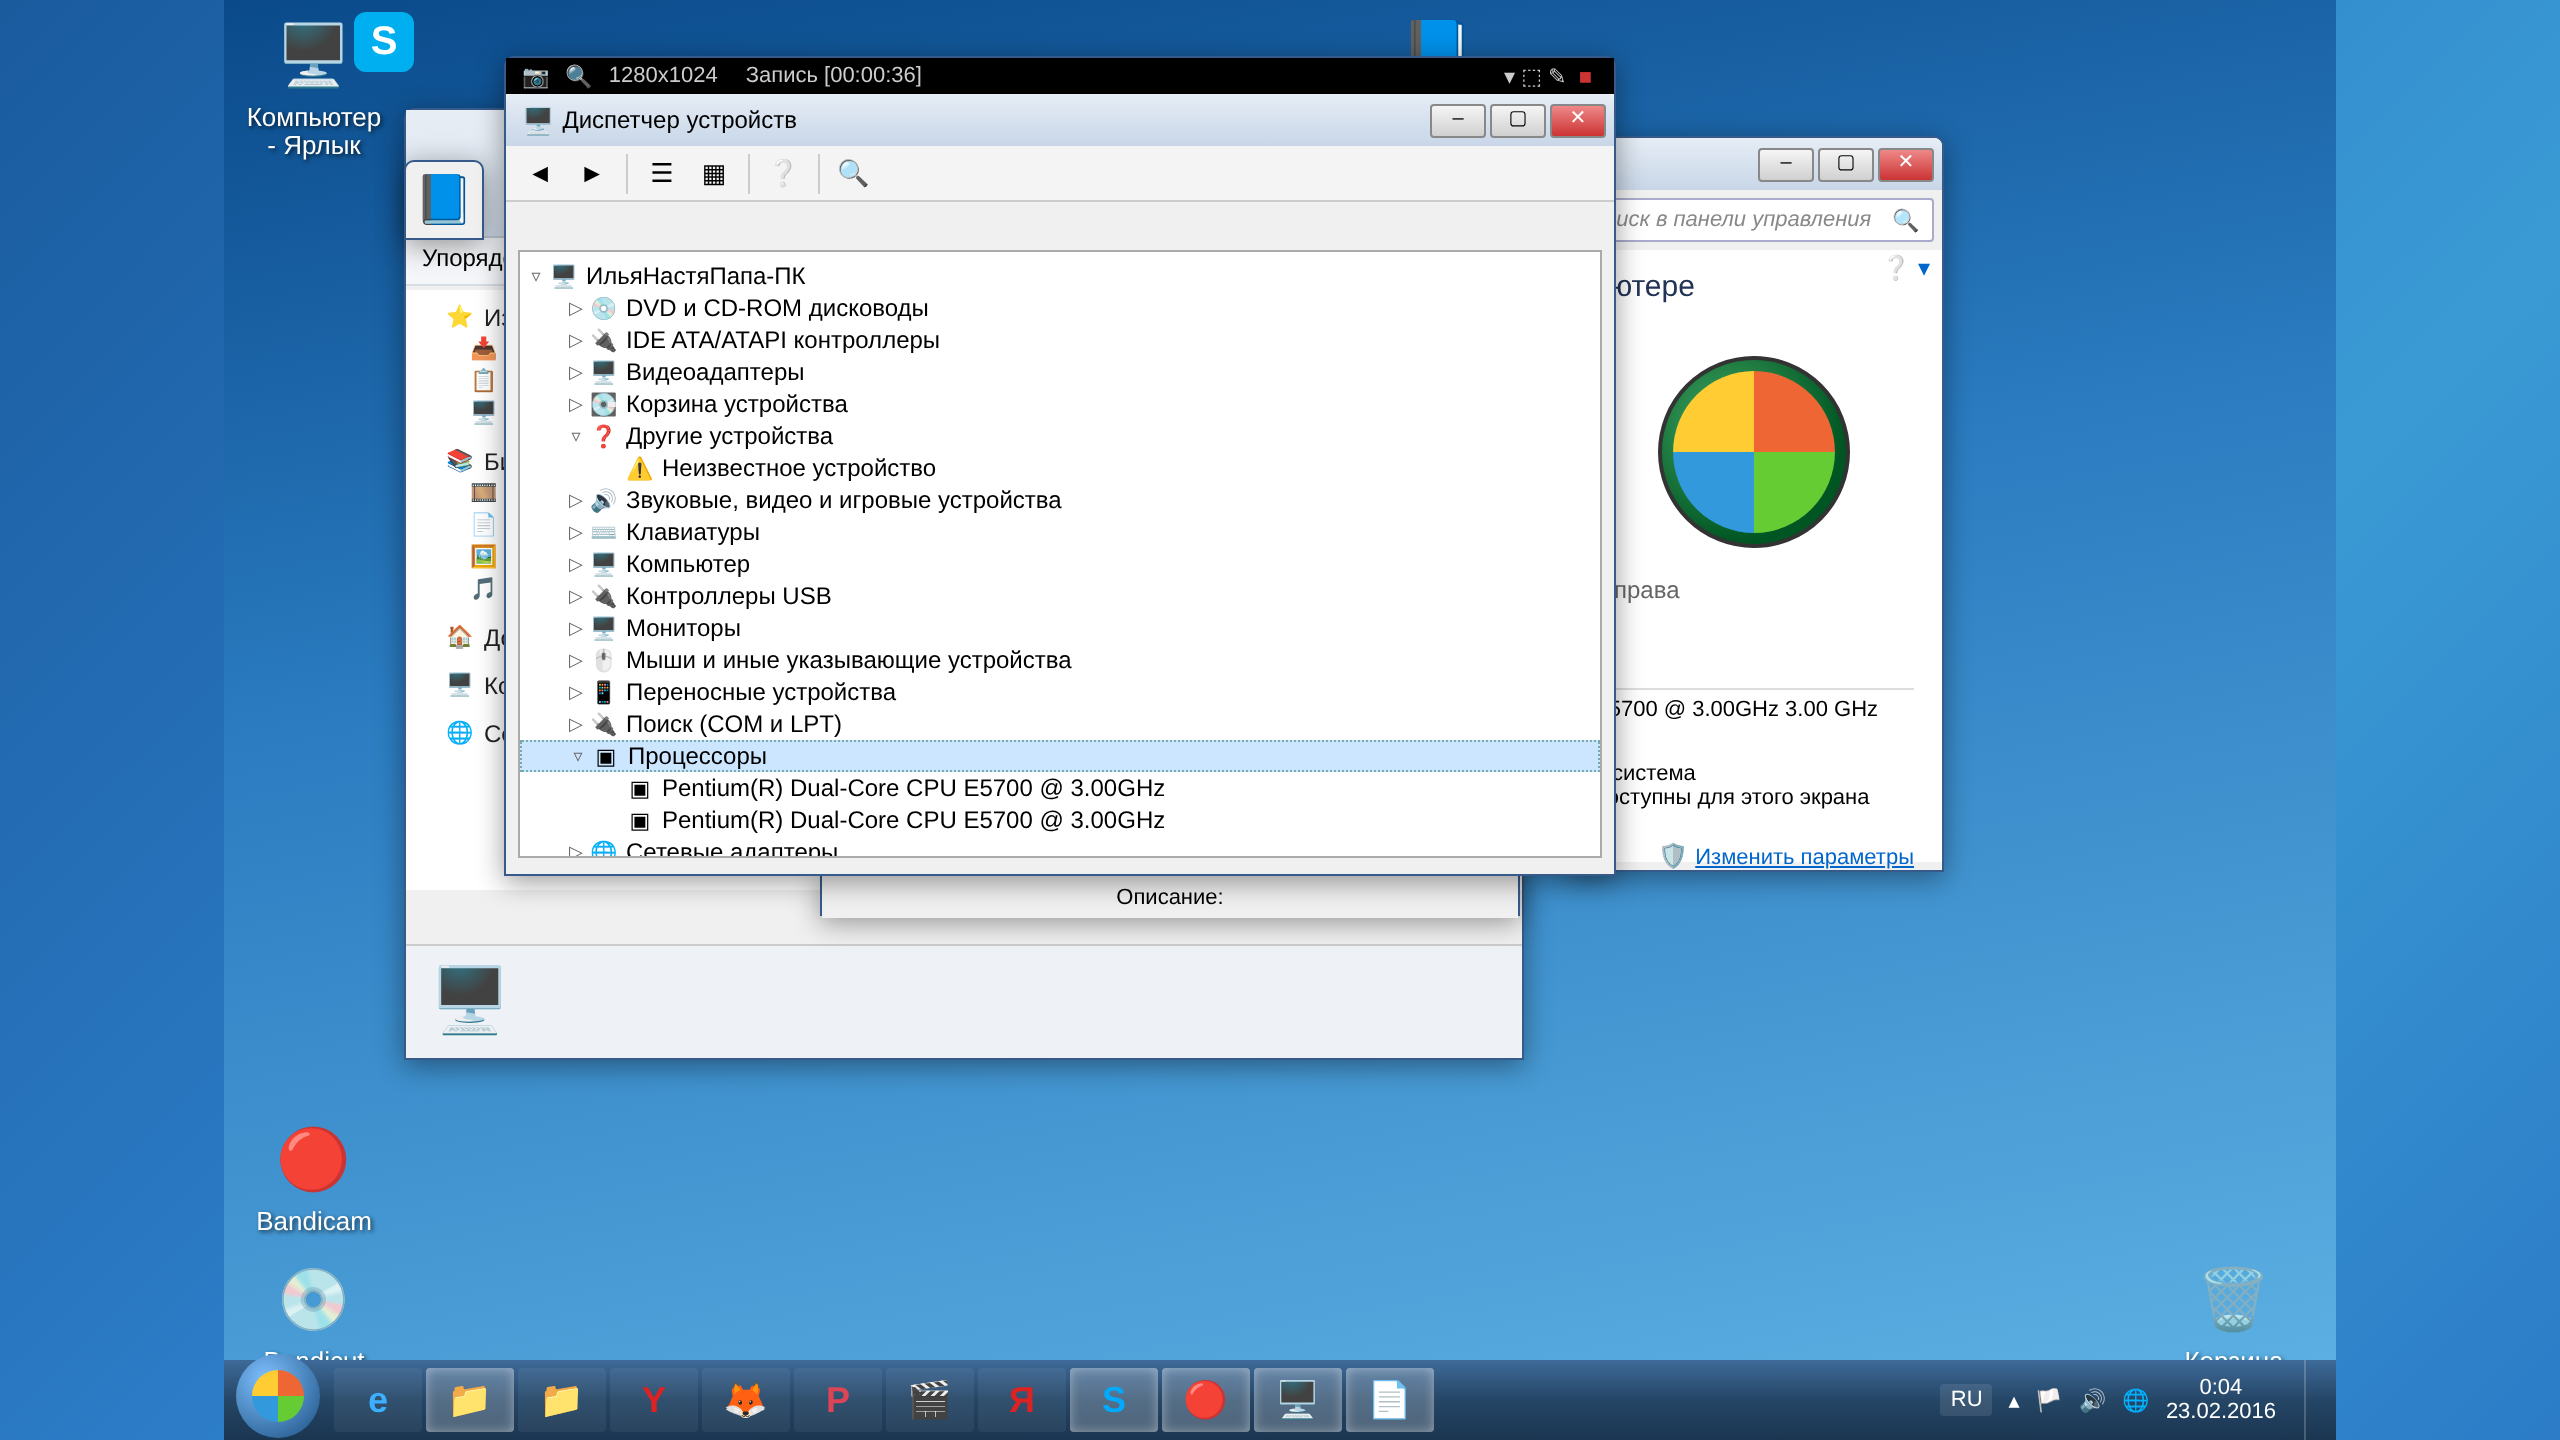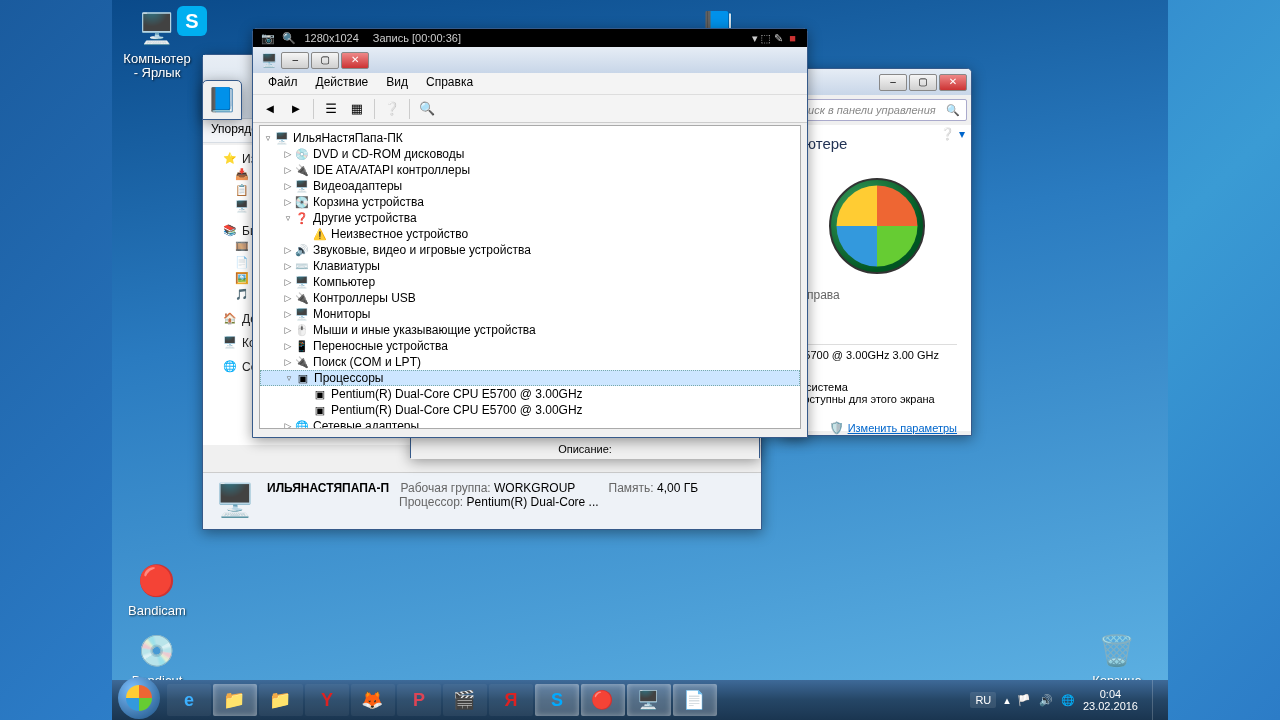--- a/index.html
+++ b/index.html
@@ -149,28 +149,20 @@
         </div>
       <div style="height:8px"></div>
       <div class="nav-item">
           <span class="ic">🌐</span>
           <span>Сет</span>
         </div>
     </div>
     <div class="details-pane" style="position:absolute;left:0;right:0;bottom:0;">
       <div style="width:40px;height:40px;font-size:32px">🖥️</div>
       <div style="flex:1">
-        <div><b>ИЛЬЯНАСТЯПАПА-П</b>
-          <span style="color:#666;margin-left:8px">Рабочая группа:</span>
-          <span>WORKGROUP</span>
-          <span style="color:#666;margin-left:30px">Память:</span>
-          <span>4,00 ГБ</span>
-        </div>
-        <div><span style="color:#666;margin-left:132px">Процессор:</span>
-          <span>Pentium(R) Dual-Core  ...</span></div>
       </div>
     </div>
   </div>
 
   <div class="win" style="left:670px;top:68px;width:190px;height:368px">
     <div class="titlebar">
       <span class="ttl"></span>
       <div class="winbtns">
         <div class="wb min">–</div>
         <div class="wb max">▢</div>
@@ -211,31 +203,26 @@
   <div class="win" style="left:140px;top:28px;width:556px;height:410px">
     <div class="recbar">
       <span>📷</span>
         <span>🔍</span>
       <span>1280x1024</span>
       <span style="margin-left:6px"><span>Запись</span> <span>[00:00:36]</span></span>
       <span class="r-icons" style="margin-left:auto">▾ ⬚ ✎ <span style="color:#c33">■</span></span>
     </div>
     <div class="titlebar">
       <span style="font-size:13px;margin-right:4px">🖥️</span>
+      <span class="ttl">Диспетчер устройств</span>
       <div class="winbtns">
         <div class="wb min">–</div>
         <div class="wb max">▢</div>
         <div class="wb cls">✕</div>
       </div>
-    </div>
-    <div class="menubar">
-      <div>Файл</div>
-      <div>Действие</div>
-      <div>Вид</div>
-      <div>Справка</div>
     </div>
     <div class="toolbar">
       <div class="tb">◄</div>
       <div class="tb">►</div>
       <div class="sep"></div>
       <div class="tb">☰</div>
       <div class="tb">▦</div>
       <div class="sep"></div>
       <div class="tb">❔</div>
       <div class="sep"></div>

